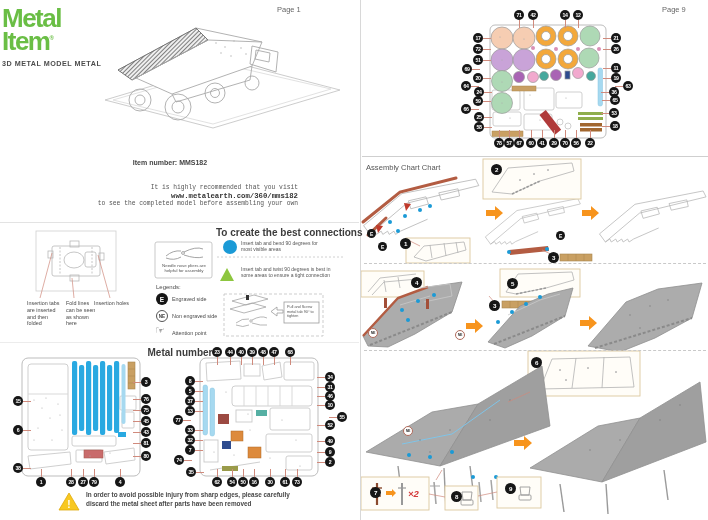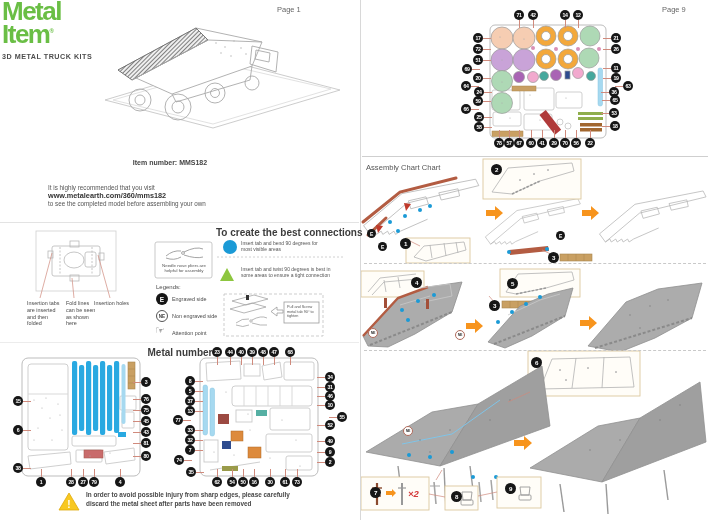--- a/index.html
+++ b/index.html
@@ -9,21 +9,21 @@
   .txt{position:absolute;z-index:3;}
   .hline{position:absolute;height:1px;z-index:1;}
   .vline{position:absolute;width:1px;z-index:1;}
   .dashline{position:absolute;height:0;border-top:1px dashed #c9c9c9;z-index:1;}
   .pagelabel{font-size:7.5px;color:#666;}
   .logo-word{font-size:26px;font-weight:bold;line-height:0.9;letter-spacing:-1.5px;color:#6ABE45;}
   .reg{font-size:6px;vertical-align:super;letter-spacing:0;}
   .tagline{font-size:7.2px;font-weight:bold;color:#4d4d4d;letter-spacing:0.5px;margin-top:5px;}
   .model-title{font-size:9.5px;font-weight:bold;letter-spacing:0.6px;color:#333;text-align:center;}
   .itemno{font-size:7px;font-weight:bold;color:#444;text-align:center;}
-  .rec{font-size:6.3px;line-height:8px;color:#555;text-align:left;}
+  .rec{font-size:6.3px;line-height:8px;color:#555;text-align:right;font-family:Liberation Mono, monospace;}
   .rec .url{font-weight:bold;font-size:7.3px;color:#333;}
   .sec-title{font-size:10px;font-weight:bold;color:#3c3c3c;}
   .small{font-size:5px;line-height:6.2px;color:#555;}
   .xsmall{font-size:4.4px;line-height:5.4px;color:#555;}
   .tiny{font-size:3.8px;line-height:4.6px;color:#555;}
   .foldlabel{font-size:5.4px;line-height:6.8px;color:#4a4a4a;}
   .legend-label{font-size:5.4px;color:#4a4a4a;}
   .warn{font-size:6.4px;line-height:9px;font-weight:bold;color:#474747;}
   .badge{position:absolute;z-index:5;width:10px;height:10px;border-radius:50%;background:#161616;
          color:#fff;display:flex;align-items:center;justify-content:center;
@@ -479,24 +479,24 @@
 
   <div class="vline" style="left:360px;top:0;height:520px;background:#d8d8d8;"></div>
   <div class="hline" style="left:0;top:222px;width:359px;background:#e3e3e3;"></div>
   <div class="hline" style="left:0;top:342px;width:359px;background:#ececec;"></div>
   <div class="hline" style="left:362px;top:156px;width:346px;background:#cfcfcf;"></div>
   <div class="dashline" style="left:364px;top:263px;width:342px;"></div>
   <div class="dashline" style="left:364px;top:350px;width:342px;"></div>
 
   <div class="txt pagelabel" style="left:277px;top:5px;">Page 1</div>
 
-  <div class="txt" style="left:2px;top:0;">
+  <div class="txt" style="left:2px;top:7px;">
     <div class="logo-word">Metal</div>
     <div class="logo-word"><span>Item</span><span class="reg">®</span></div>
-    <div class="tagline">3D METAL TRUCK KITS</div>
+    <div class="tagline">3D METAL MODEL METAL</div>
   </div>
 
   <div class="txt itemno" style="left:85px;top:159px;width:170px;">Item number: MMS182</div>
 
   <div class="txt rec" style="left:48px;top:184px;width:250px;">
     <div>It is highly recommended that you visit</div>
     <div class="url">www.metalearth.com/360/mms182</div>
     <div>to see the completed model before assembling your own</div>
   </div>
 

